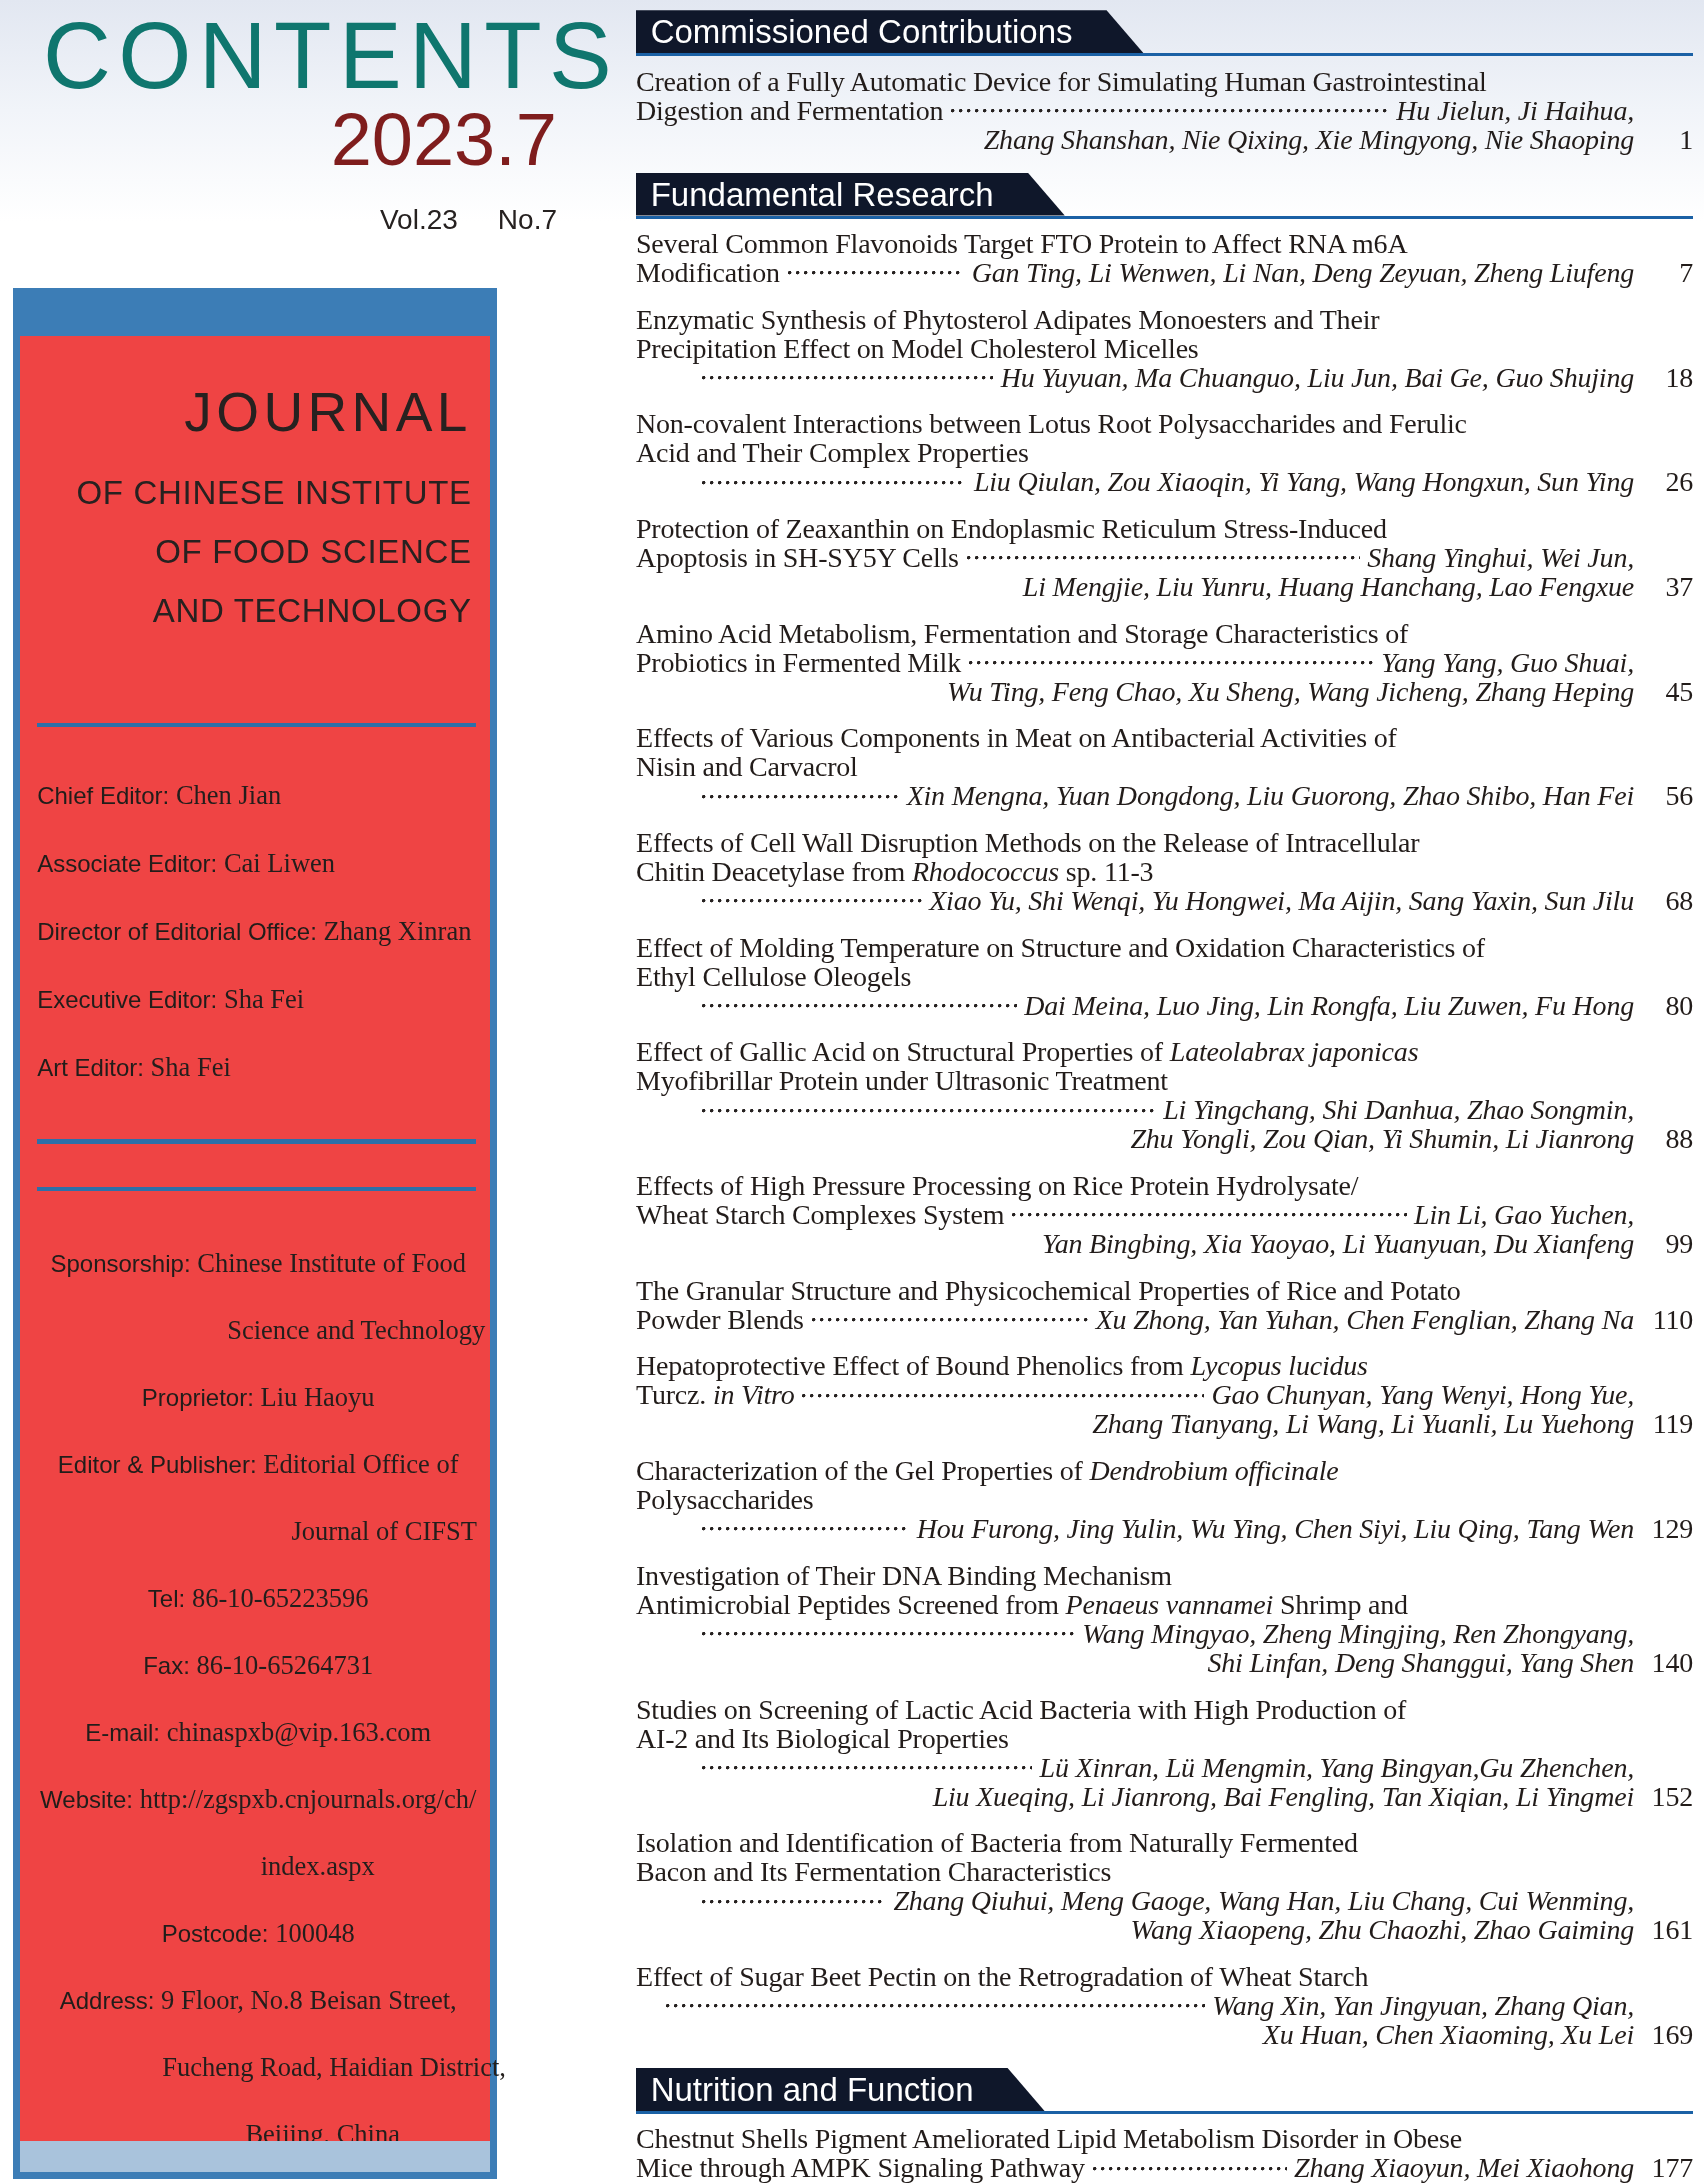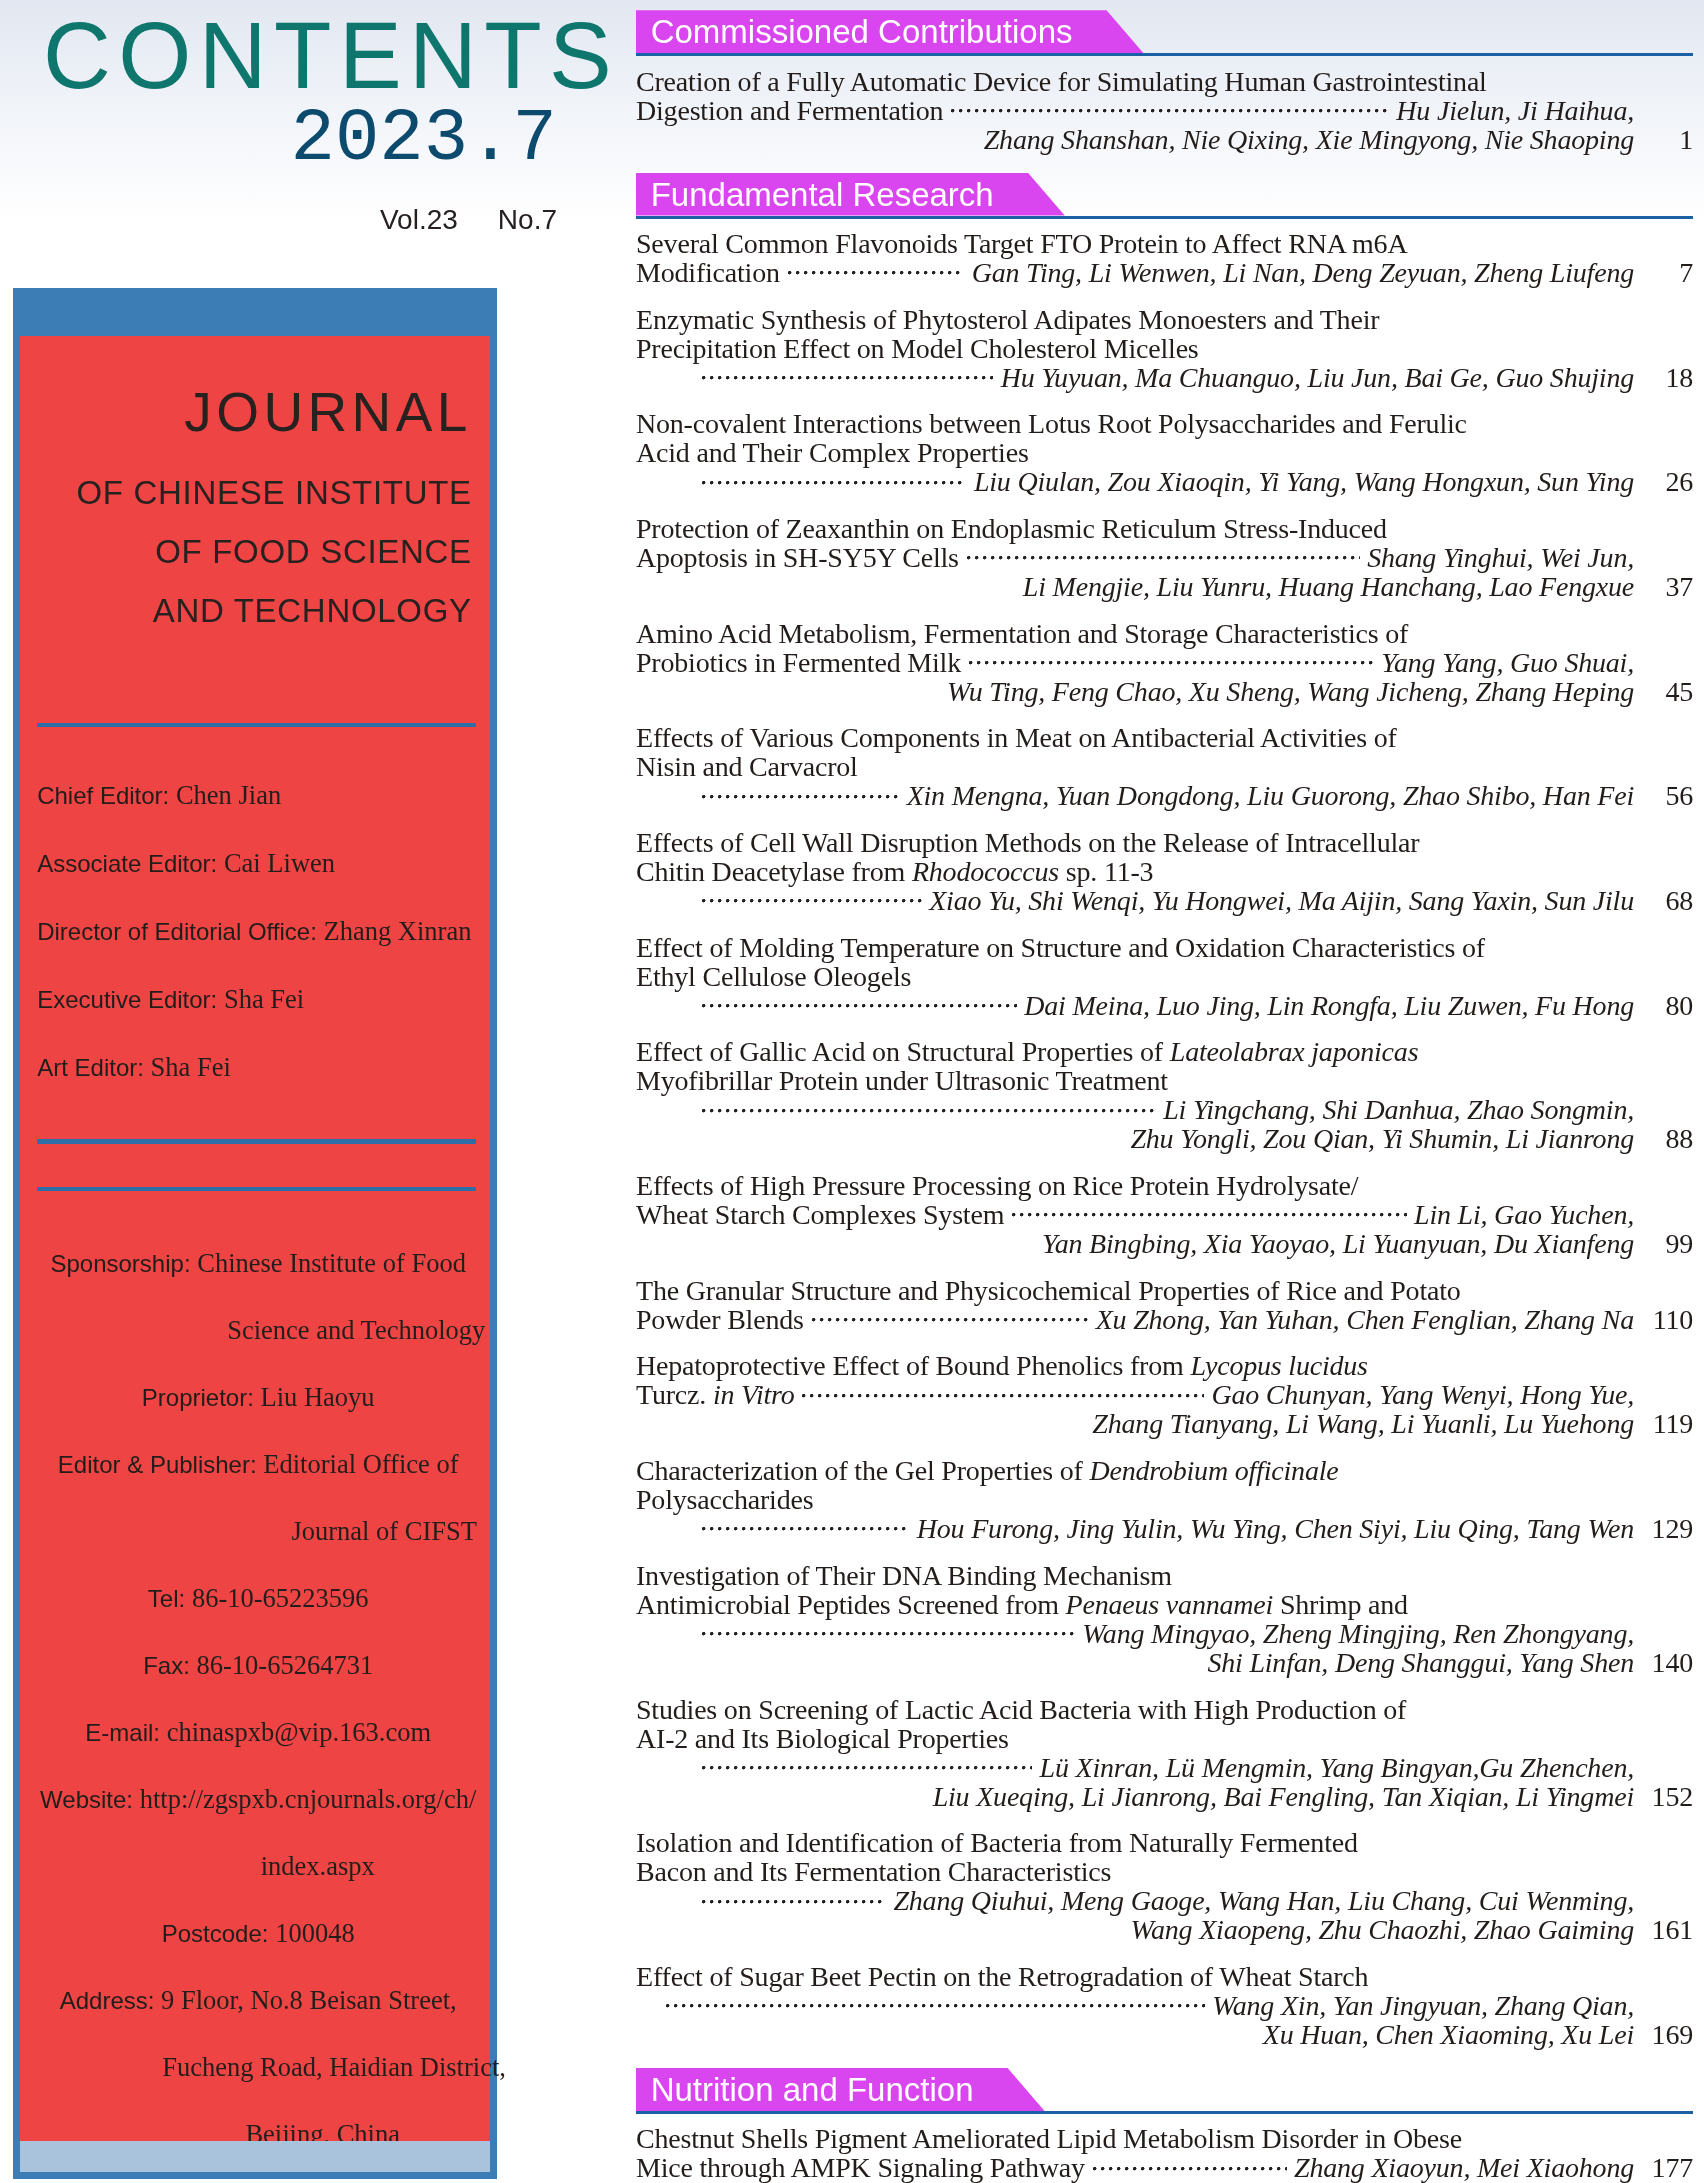--- a/index.html
+++ b/index.html
@@ -13,21 +13,21 @@
     background:linear-gradient(180deg,#e2e7f1 0%, #f1f4f9 50%, #ffffff 100%);
   }
   
   .contents {
     position:absolute; left:43px; top:1.5px;
     font-family:Liberation Sans, sans-serif; font-size:94px; letter-spacing:7.4px;
     color:#0f766e; white-space:nowrap;
   }
   .issue {
     position:absolute; top:97px; right:1148px;
-    font-family:Liberation Mono, monospace; font-size:74px; white-space:nowrap; color:#0c4a6e;
+    font-family:Liberation Sans, sans-serif; font-size:74px; white-space:nowrap; color:#7f1d1d;
   }
   .volno {
     position:absolute; top:204px; right:1148px;
     font-family:"Liberation Sans", sans-serif; font-size:28px; color:#262120; white-space:nowrap;
   }
   .volno .gap { display:inline-block; width:40px; }
   
   .box {
     position:absolute; left:12.5px; top:288px; width:484px; height:1891px;
     box-sizing:border-box; border:7.4px solid #3c7db6; background:#ef4444;
@@ -47,21 +47,21 @@
   .info { margin-top:41px; }
   .info .ln { line-height:62px; white-space:nowrap;text-align:center; }
   .lbl { font-family:"Liberation Sans", sans-serif; font-size:24px; color:#211d1a; }
   .val { font-family:"Liberation Serif", serif; font-size:26.5px; color:#231e1c; }
   
   .rc { position:absolute; left:636px; top:10.3px; width:1057px; }
   .section-head { border-bottom:3.7px solid #1b61a5; margin-bottom:10.3px; font-size:0; }
   .section-head.later { margin-top:19px; }
   .banner {
     display:inline-block; height:43px; line-height:43px;
-    background:#d946ef; color:#ffffff;
+    background:#0f172a; color:#ffffff;
     font-family:"Liberation Sans", sans-serif; font-size:33px;
     padding:0 71px 0 14.7px;
     clip-path:polygon(0 0, calc(100% - 37px) 0, 100% 100%, 0 100%);
     white-space:nowrap;
   }
   .article { margin-bottom:17.7px; font-size:28px; line-height:29px; letter-spacing:-0.2px; color:#221c1a; }
   .tl { display:flex; align-items:baseline; }
   .tl.right { justify-content:flex-end; }
   .seg { white-space:pre-wrap; }
   .seg.i { font-style:italic; }

